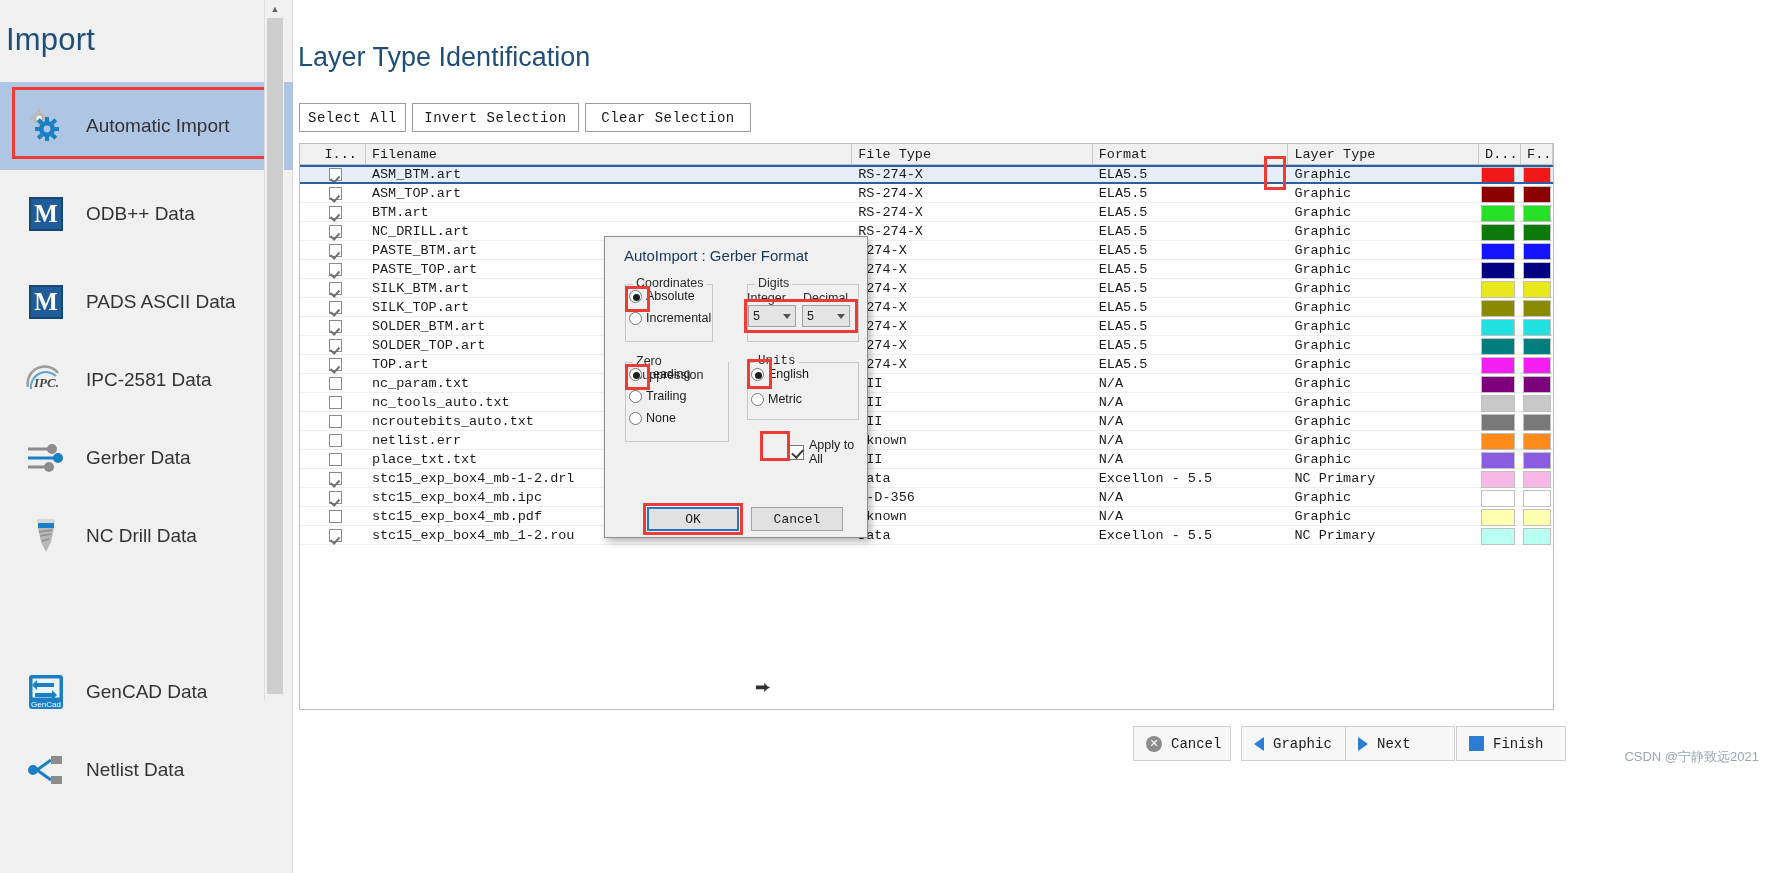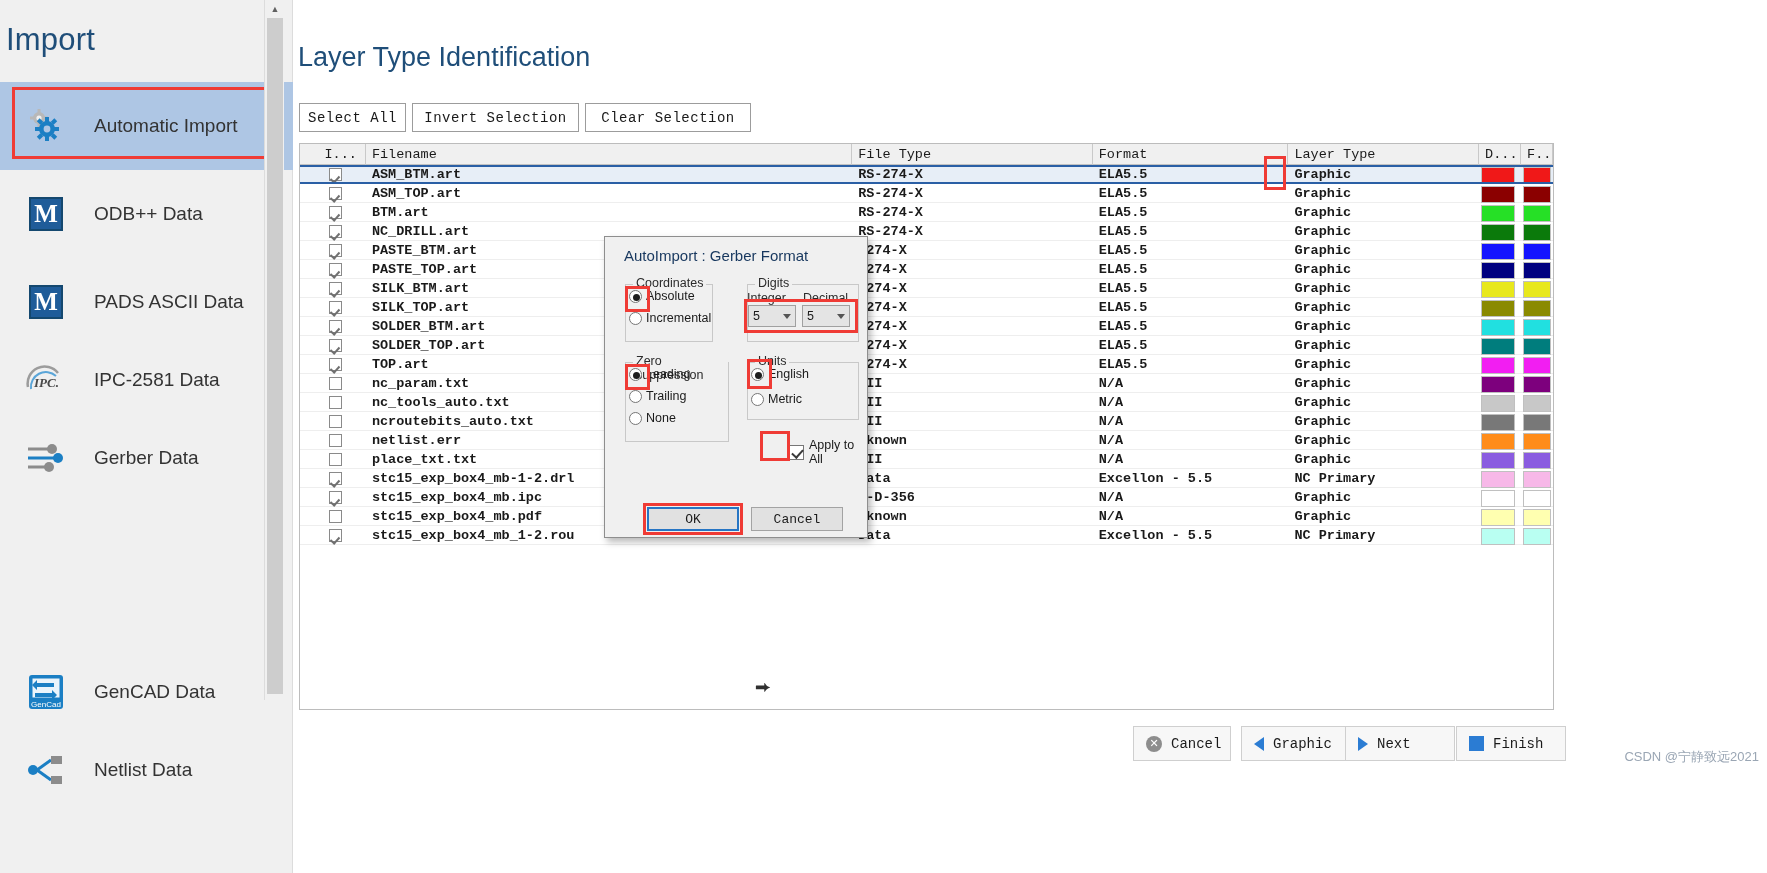--- a/index.html
+++ b/index.html
@@ -32,21 +32,21 @@
     position: absolute; left: 0; width: 293px; height: 88px;
     display: flex; align-items: center;
   }
   .side-item.selected { background: #aec6e4; }
   .side-item .ico {
     width: 56px; margin-left: 18px;
     display: flex; align-items: center; justify-content: center;
     flex: 0 0 56px;
   }
   .side-item .lbl {
-    font-size: 19px; color: #333333; margin-left: 20px;
+    font-size: 19px; color: #333333; margin-left: 12px;
     font-weight: 400;
   }
   .sel-outline {
     position: absolute;
     left: 12px; top: 5px; width: 263px; height: 72px;
     border: 3px solid #ef3b35;
     pointer-events: none;
   }
   .m-icon {
     width: 34px; height: 34px; background: #1f5c99;
@@ -105,21 +105,21 @@
   }
   #thead .th {
     border-right: 1px solid #c9c9c9;
     padding-left: 6px; display: flex; align-items: center;
     height: 21px; overflow: hidden; white-space: nowrap;
   }
   .row {
     display: flex; height: 19px;
     border-bottom: 1px solid #eeeeee;
     font-family: "Liberation Mono", monospace;
-    font-size: 13.5px; color: #1a1a1a; font-weight: bold;
+    font-size: 13.5px; color: #1a1a1a;
   }
   .row.sel { background: #e7eef7; }
   .row .cell {
     display: flex; align-items: center; height: 19px;
     padding-left: 6px; overflow: hidden; white-space: nowrap;
   }
   .c-chk   { width: 66px; justify-content: center; padding-left:0;}
   .c-name  { width: 487px; }
   .c-ftype { width: 241px; }
   .c-fmt   { width: 196px; }
@@ -328,20 +328,31 @@
           <circle cx="27" cy="8" r="5" fill="#8c8c8c"></circle>
           <line x1="3" y1="17" x2="30" y2="17" stroke="#1b7fc4" stroke-width="3"></line>
           <circle cx="33" cy="17" r="5" fill="#1b7fc4"></circle>
           <line x1="3" y1="26" x2="21" y2="26" stroke="#8c8c8c" stroke-width="3"></line>
           <circle cx="24" cy="26" r="5" fill="#8c8c8c"></circle>
         </svg>
       </span>
       <span class="lbl">Gerber Data</span>
     </div>
 
+    <div class="side-item" style="top:492px;">
+      <span class="ico">
+        <svg width="34" height="40" viewBox="0 0 34 40">
+          <rect x="8" y="3" width="18" height="4" rx="1.5" fill="#d6d6d6"></rect>
+          <rect x="9" y="7" width="16" height="5" fill="#1b7fc4"></rect>
+          <path d="M9 12 L25 12 L22 26 L17 36 L12 26 Z" fill="#b8b8b8"></path>
+          <path d="M10 16 L23 14 M11 20 L22 18 M13 25 L20 23" stroke="#8f8f8f" stroke-width="1.6" fill="none"></path>
+        </svg>
+      </span>
+      <span class="lbl">NC Drill Data</span>
+    </div>
 
 
     <div class="side-item" style="top:648px;">
       <span class="ico">
         <svg width="40" height="40" viewBox="0 0 40 40">
           <rect x="3" y="3" width="34" height="34" rx="3" fill="#1b7fc4"></rect>
           <rect x="6" y="6" width="28" height="20" fill="#eaf4fb" stroke="#1b7fc4"></rect>
           <path d="M28 11 L11 11 L11 8 L6 13 L11 18 L11 15 L28 15 Z" fill="#1b7fc4"></path>
           <path d="M9 21 L26 21 L26 18 L31 23 L26 28 L26 25 L9 25 Z" fill="#1b7fc4"></path>
           <text x="20" y="35" text-anchor="middle" font-family="Liberation Sans, sans-serif" font-size="8" fill="#ffffff">GenCad</text>
@@ -761,21 +772,21 @@
       <span class="group-lbl">Digits</span>
     </div>
     <span class="dlg-sublbl" style="left:142px; top:54px;">Integer</span>
     <span class="dlg-sublbl" style="left:198px; top:54px;">Decimal</span>
     <select class="dd" style="left:143px; top:68px; width:48px;" id="sel-int"><option value="1">1</option><option value="2">2</option><option value="3">3</option><option value="4">4</option><option value="5" selected="">5</option><option value="6">6</option><option value="7">7</option></select>
     <span class="dd-arrow" style="left:178px; top:77px;"></span>
     <select class="dd" style="left:197px; top:68px; width:48px;" id="sel-dec"><option value="1">1</option><option value="2">2</option><option value="3">3</option><option value="4">4</option><option value="5" selected="">5</option><option value="6">6</option><option value="7">7</option></select>
     <span class="dd-arrow" style="left:232px; top:77px;"></span>
     <div class="redbox" style="left:139px; top:62px; width:114px; height:34px;"></div>
 
-    <div class="group" style="left:142px; top:125px; width:112px; height:58px;">
+    <div class="group" style="left:142px; top:125px; width:112px; height:58px;font-family:Liberation Mono, monospace;">
       <span class="group-lbl">Units</span>
     </div>
     <div class="radio-row" style="left:146px; top:130px;">
       <span class="radio on"></span>
       <span class="t">English</span>
     </div>
     <div class="radio-row" style="left:146px; top:155px;">
       <span class="radio"></span>
       <span class="t">Metric</span>
     </div>

